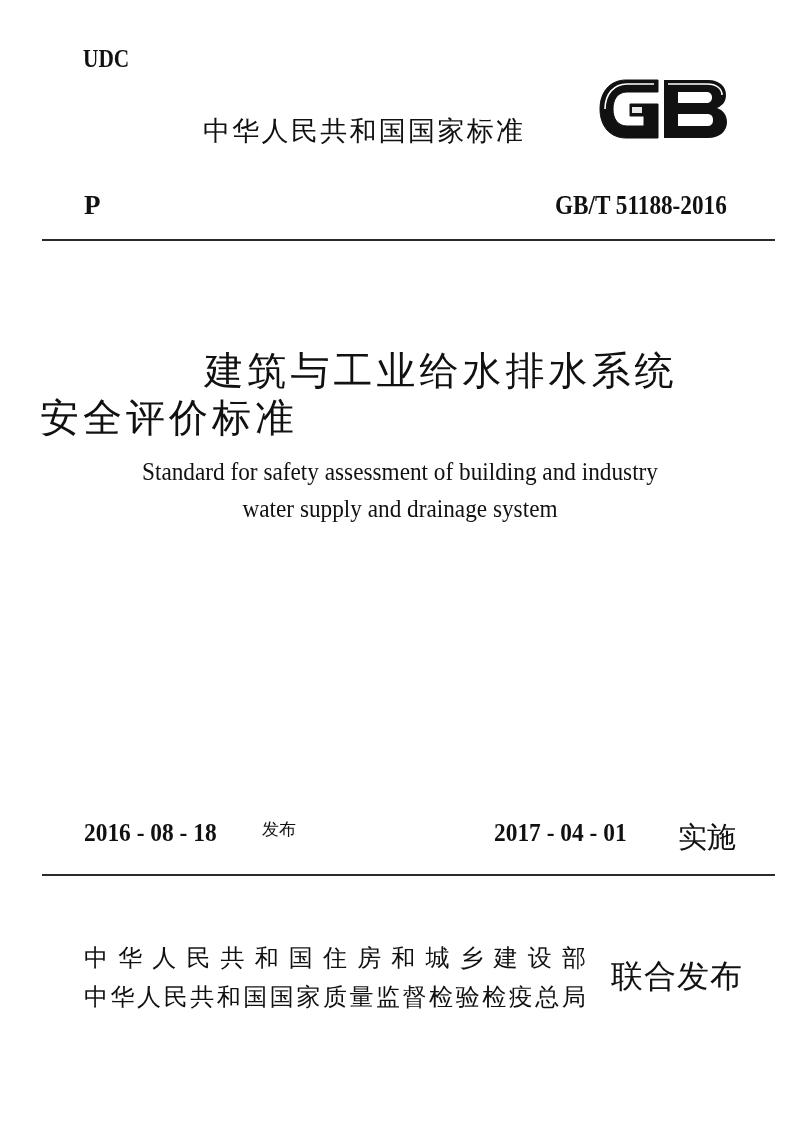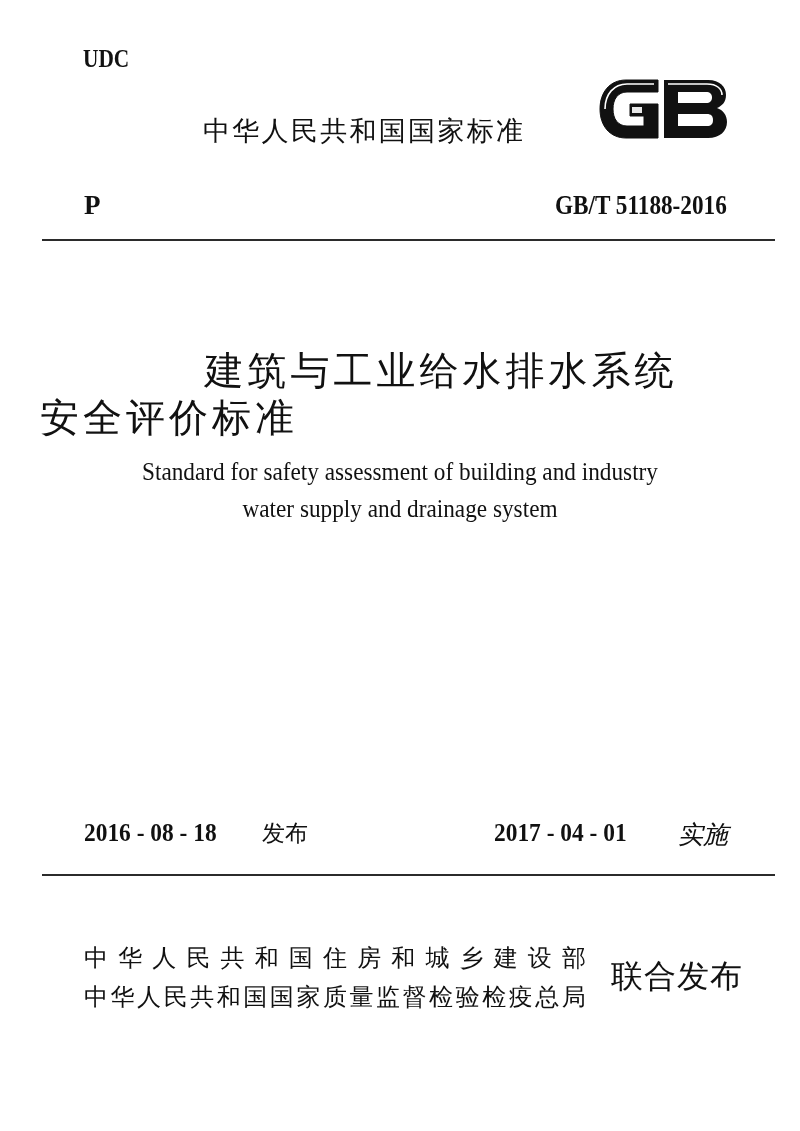--- a/index.html
+++ b/index.html
@@ -91,32 +91,31 @@
     #title-en-2 { top: 495px; }
 
     #issue-date {
       left: 84px; top: 818px;
       font-size: 26px;
       transform: scaleX(0.9);
       transform-origin: left top;
     }
     #issue-label {
       left: 262px; top: 818px;
-      font-size: 23px;
+      font-size: 17px;
     }
     #effective-date {
       left: 494px; top: 818px;
       font-size: 26px;
       transform: scaleX(0.9);
       transform-origin: left top;
     }
     #effective-label {
       left: 678px; top: 818px;
-      font-size: 25px;
-      font-style: italic;
+      font-size: 29px;
     }
 
     #publisher-1 {
       left: 84px; top: 942px;
       width: 502px;
       font-size: 24px;
       display: flex;
       justify-content: space-between;
     }
     #publisher-2 {

